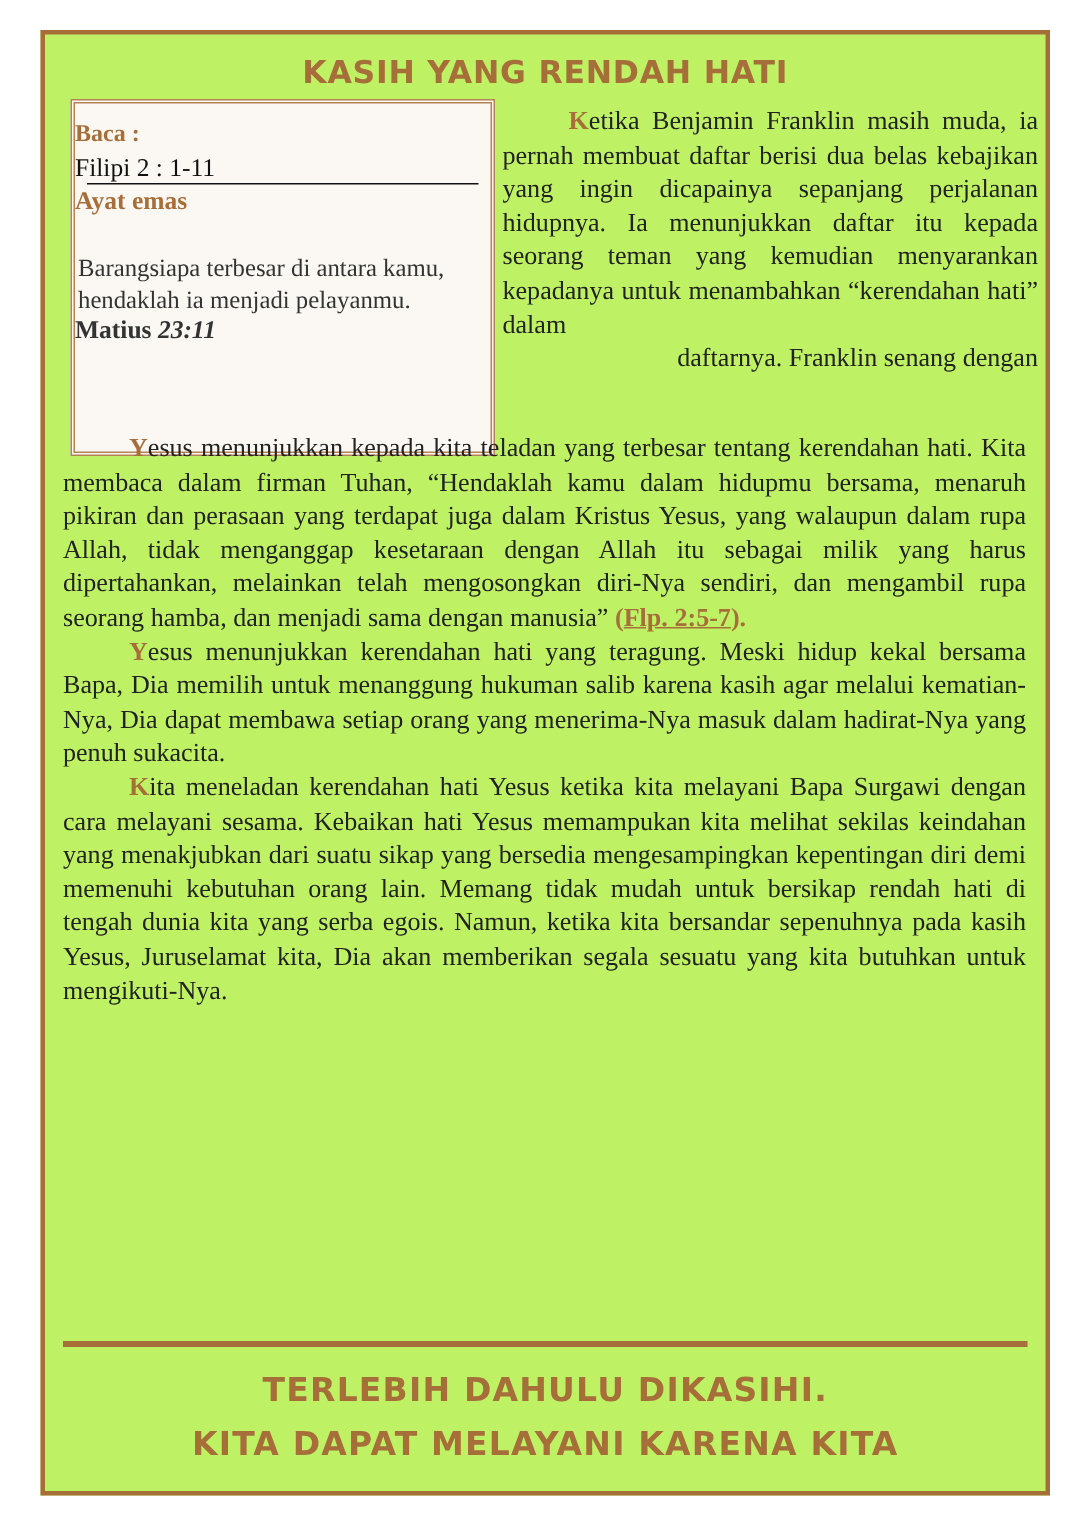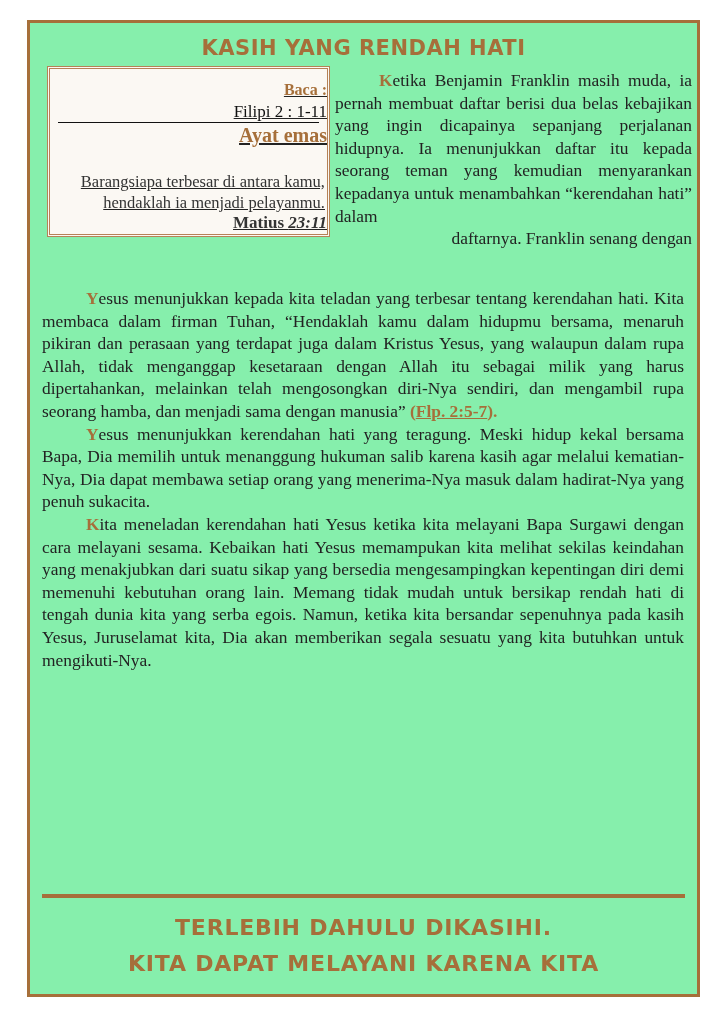--- a/index.html
+++ b/index.html
@@ -1,28 +1,28 @@
 <!DOCTYPE html>
 <html><head>
 <meta charset="utf-8">
 <style>
   html, body { margin:0; padding:0; background:#ffffff; }
   body { width:722px; height:1024px; position:relative; overflow:hidden;
          font-family:"Liberation Serif", "DejaVu Serif", serif; color:#222; }
   .page { position:absolute; left:27px; top:20px; width:667px; height:971px;
-          border:3px solid #a66f3a; background:#86efac; box-sizing:content-box; }
+          border:3px solid #a66f3a; background:#bef264; box-sizing:content-box; }
   .title { position:absolute; left:0; right:0; top:13px; text-align:center;
            font-family:"DejaVu Sans", sans-serif; font-weight:bold; font-size:21px;
            color:#a66f3a; letter-spacing:0.5px; }
-  .readbox { position:absolute; left:17px; top:43px; width:283px; height:171px;
-             border:3px double #b58256; background:#fbf8f3; text-align:right; box-sizing:border-box;text-decoration:underline; }
+  .readbox { position:absolute; left:17px; top:43px; width:283px; height:238px;
+             border:3px double #b58256; background:#fbf8f3; text-align:left; box-sizing:border-box; }
   .readbox .baca { margin-top:12px; font-weight:bold; font-size:16px; color:#a66f3a; }
   .readbox .ref { font-size:17px; color:#111; margin-top:3px; }
   .readbox .rule { height:0; border-top:1.5px solid #111; margin:0 8px; }
-  .readbox .ayat { font-weight:bold; font-size:20px; color:#a66f3a; margin-top:1px; }
+  .readbox .ayat { font-weight:bold; font-size:17px; color:#a66f3a; margin-top:1px; }
   .readbox .verse { font-size:16.5px; line-height:21px; color:#333; padding:0 2px;margin-top:24px; }
   .readbox .src { font-weight:bold; font-size:17px; color:#333; }
   .readbox .src i { font-weight:bold; }
   .body { position:absolute; left:12px; width:642px; font-size:17.4px; line-height:22.6px;
           text-align:justify; color:#222; }
   .intro { position:absolute; left:305px; top:46px; width:357px; font-size:17.4px;
            line-height:22.6px; text-align:justify; color:#222; }
   .intro p, .body p { margin:0; }
   .indent { text-indent:44px; }
   .dropcap { color:#a66f3a; font-weight:bold; }

